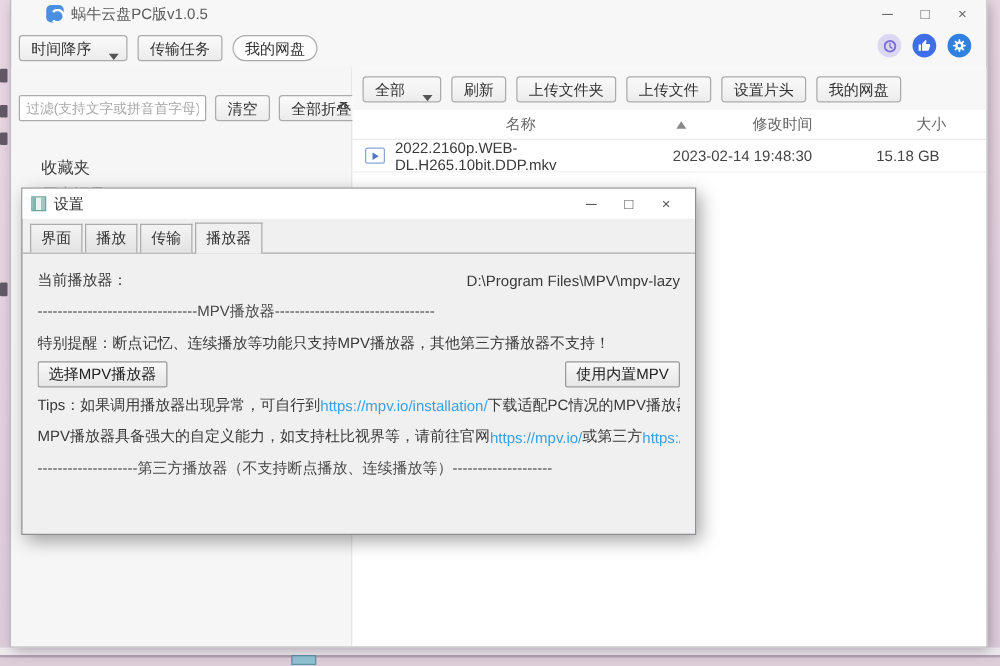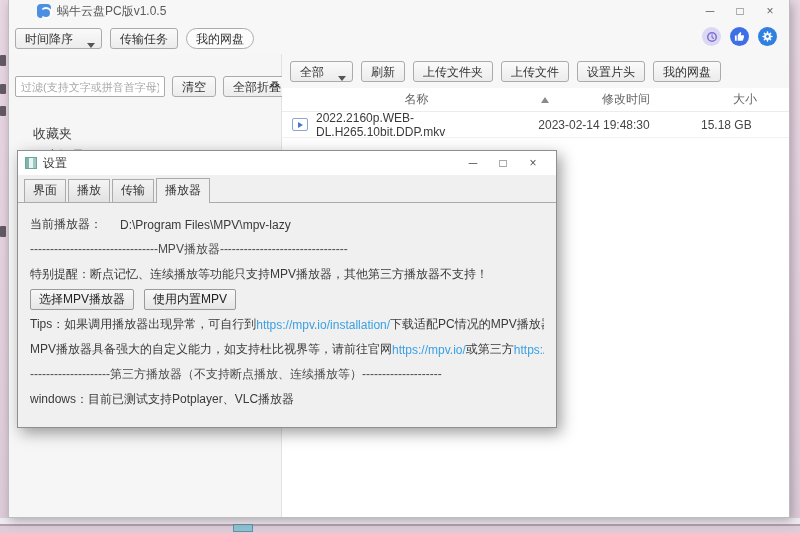--- a/index.html
+++ b/index.html
@@ -85,21 +85,21 @@
   .dlg-btn { width:30px; text-align:center; color:#555; font-size:12px; line-height:24px; }
   .dlg-btn.close { margin-right:8px; }
   .dlg-tabs { padding:4px 0 0 6px; border-bottom:1px solid #ababab; display:flex; flex:0 0 auto; }
   .tab {
     font-size:12px; color:#333; padding:2px 8px 3px;
     background:linear-gradient(#f4f4f4,#e2e2e2);
     border:1px solid #ababab; border-bottom:none; margin-right:2px; cursor:default;
   }
   .tab.active { background:#f0f0f0; position:relative; top:1px; padding-top:3px; margin-top:-2px; }
   .dlg-body { flex:1; padding:9px 12px 6px; font-size:12px; color:#3a3a3a; display:flex; flex-direction:column; }
-  .dlg-row { min-height:25px; display:flex; align-items:center; white-space:nowrap; overflow:hidden; }
+  .dlg-row { min-height:25px; display:flex; align-items:center; white-space:nowrap; overflow:hidden;justify-content:space-between; }
   .dlg-label { margin-right:18px; }
   .sep { color:#4a4a4a; letter-spacing:0; }
   .link { color:#3aa0e4; cursor:pointer; }
   .dlg-btn-row { gap:10px; }
   .pushbtn {
     font-size:12px; color:#222; background:linear-gradient(#f8f8f8,#e6e6e6);
     border:1px solid #9a9a9a; border-radius:2px; height:21px; padding:0 8px;
     display:inline-flex; align-items:center; font-family:"Liberation Sans",sans-serif;
   }
 </style>
@@ -258,16 +258,15 @@
 
     <div class="dlg-row">
       <span>MPV播放器具备强大的自定义能力，如支持杜比视界等，请前往官网 </span>
         <span class="link">https://mpv.io/</span>
         <span> 或第三方 </span>
         <span class="link">https://hooke007.github.io/</span>
     </div>
 
     <div class="dlg-row sep">--------------------第三方播放器（不支持断点播放、连续播放等）--------------------</div>
 
-    <div class="dlg-row">windows：目前已测试支持Potplayer、VLC播放器</div>
 
   </div>
 </div>
 
 </body></html>

